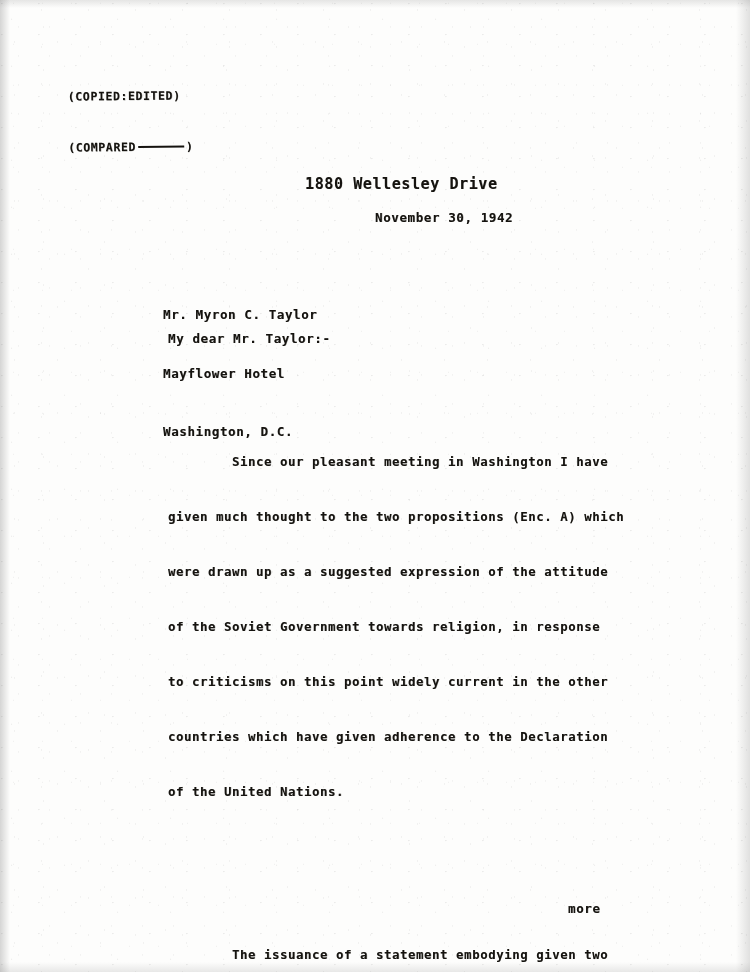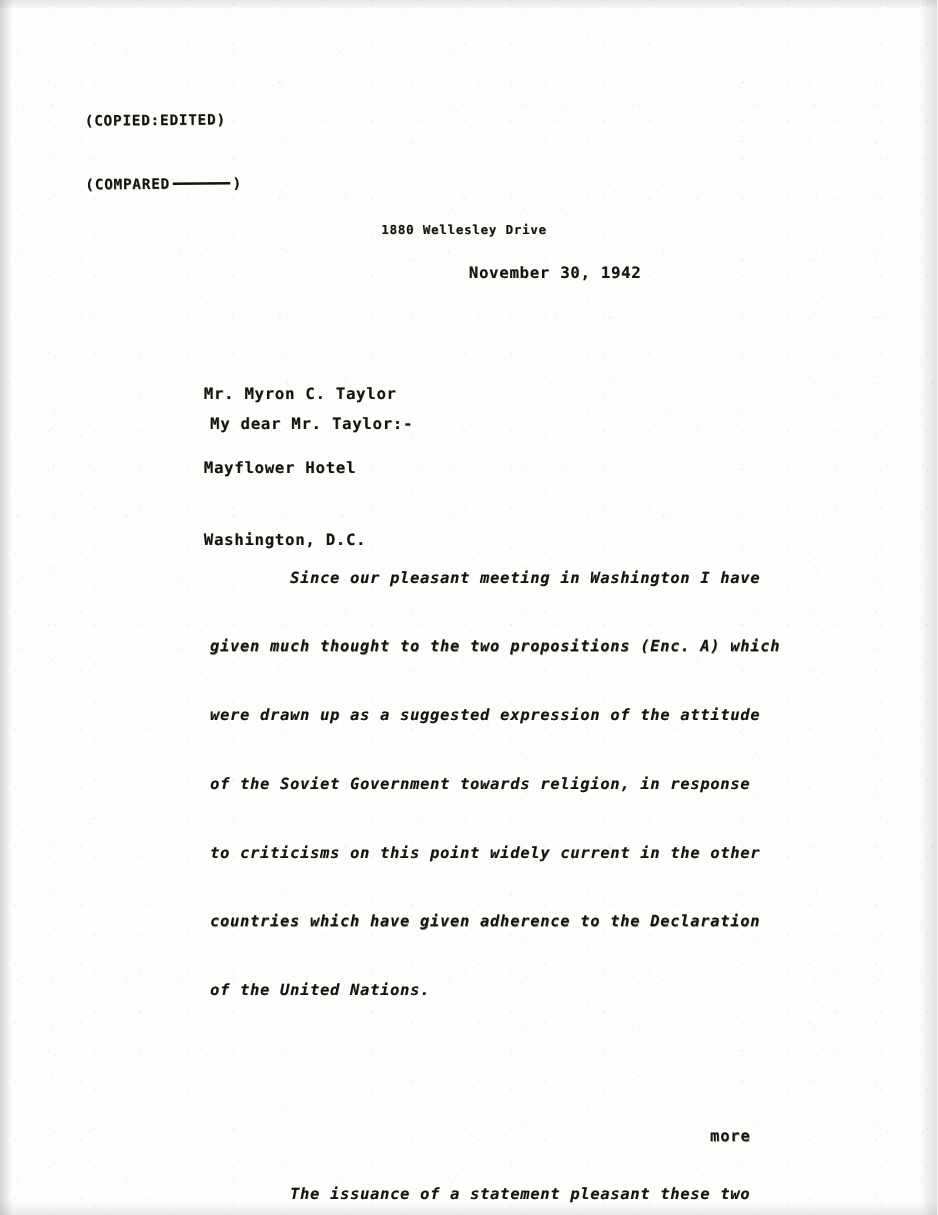--- a/index.html
+++ b/index.html
@@ -82,21 +82,21 @@
     border-bottom: 2px solid #15130f;
     transform: translateY(-3px);
     margin: 0 2px;
   }
 
   
   #sender-address {
     position: absolute;
     left: 305px;
     top: 137px;
-    font-size: 10px;
+    font-size: 15px;
     line-height: 19px;
     text-align: left;
   }
   #sender-address .addr-2 {
     padding-left: 10px;
   }
 
   
   #date-line {
     position: absolute;
@@ -133,21 +133,20 @@
   }
   #body-copy .para {
     margin: 0 0 17px 0;
   }
   #body-copy .para:last-child {
     margin-bottom: 0;
   }
   #body-copy .line {
     white-space: pre;
     display: block;
-    font-style: italic;
   }
 
   
   #more-note {
     position: absolute;
     left: 568px;
     top: 903px;
     font-size: 12.5px;
   }
 
@@ -203,21 +202,21 @@
       <span class="line">        Since our pleasant meeting in Washington I have</span>
       <span class="line">given much thought to the two propositions (Enc. A) which</span>
       <span class="line">were drawn up as a suggested expression of the attitude</span>
       <span class="line">of the Soviet Government towards religion, in response</span>
       <span class="line">to criticisms on this point widely current in the other</span>
       <span class="line">countries which have given adherence to the Declaration</span>
       <span class="line">of the United Nations.</span>
     </div>
 
     <div class="para">
-      <span class="line">        The issuance of a statement pleasant these two</span>
+      <span class="line">        The issuance of a statement embodying given two</span>
       
       
       
       
       
     </div>
 
     
 
   </div>

